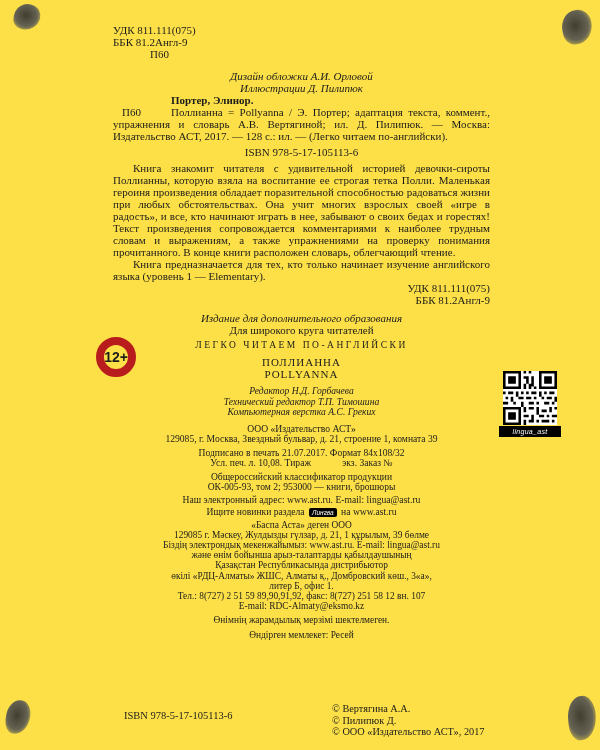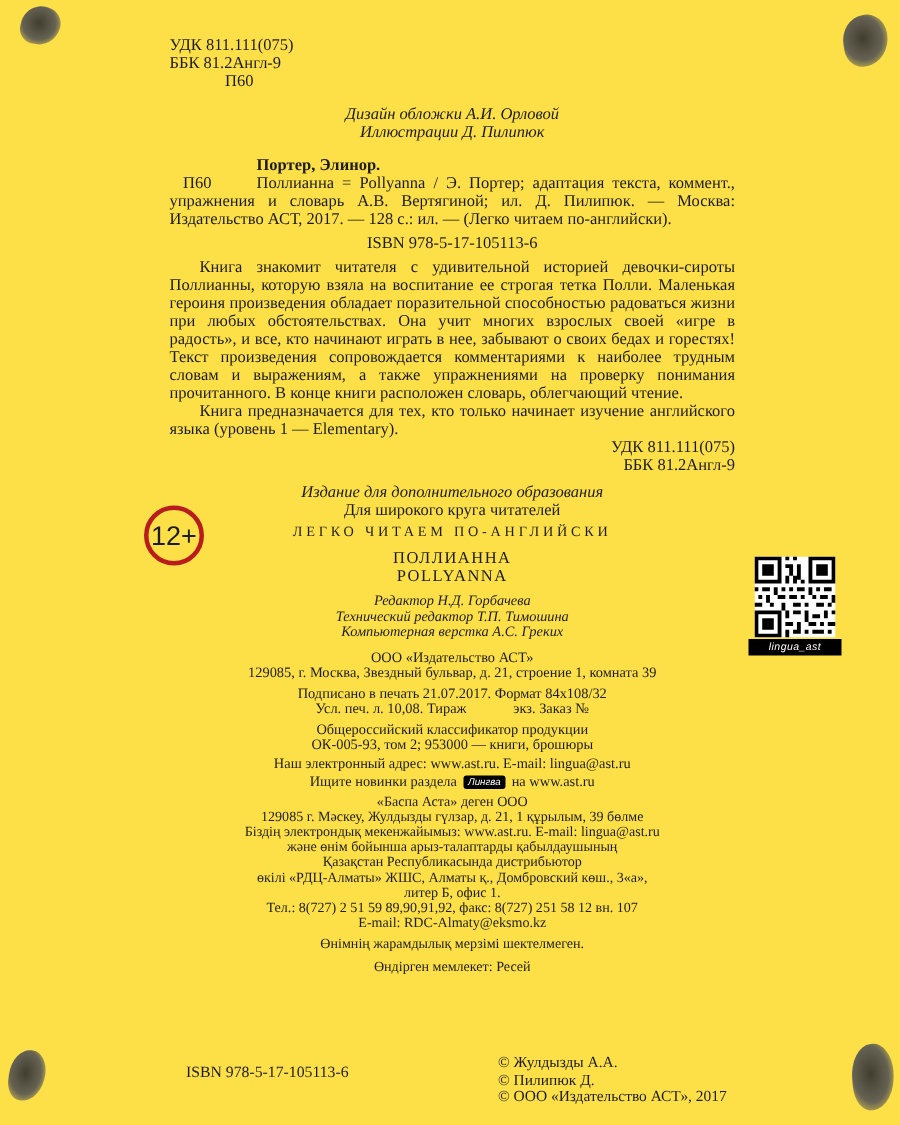--- a/index.html
+++ b/index.html
@@ -4,21 +4,21 @@
 <style>
   * { margin:0; padding:0; box-sizing:border-box; }
   html,body { width:600px; height:750px; background:#fff; }
   body { position:relative; font-family:"Liberation Serif", serif; color:#1c1c1c; overflow:hidden; }
   .page { position:absolute; inset:0; background:#fde047; overflow:hidden; }
 
   
   .col { position:absolute; left:113px; top:24px; width:377px; font-size:11px; line-height:12px; }
   .head { margin-bottom:10px; }
   .head .pcode { margin-left:37px; }
-  .credits { text-align:center; font-style:italic; margin-bottom:10px; }
+  .credits { text-align:center; font-style:italic; }
   .author-h { font-weight:bold; margin-left:58px; }
   .bib { position:relative; margin-bottom:4px; }
   .bib .mcode { position:absolute; left:9px; top:0; }
   .bib p { text-align:justify; text-indent:58px; }
   .isbn-c { text-align:center; margin-bottom:4px; }
   .ann { text-align:justify; text-indent:20px; }
   .codes-right { text-align:right; margin-bottom:6px; }
 
   
   .center { text-align:center; }
@@ -28,23 +28,23 @@
   .t-en { letter-spacing:1px; }
   .sm { font-size:9.6px; line-height:10.5px; }
   .kz { font-size:9.4px; line-height:10.2px; }
   .mt2 { margin-top:2px; } .mt3 { margin-top:3px; } .mt4 { margin-top:4px; } .mt6 { margin-top:6px; }
   .pre { white-space:pre; }
   .chip { display:inline-block; background:#000; color:#fff; font-size:6.5px; line-height:9px;
           padding:0 3px; border-radius:2px; font-style:italic; vertical-align:middle;
           font-family:"Liberation Sans", sans-serif; margin:0 2px; }
 
   
-  .badge { position:absolute; left:96px; top:337px; width:40px; height:40px; border:3px solid #b91c1c;
+  .badge { position:absolute; left:96px; top:337px; width:40px; height:40px; border:8px solid #b91c1c;
            border-radius:50%; display:flex; align-items:center; justify-content:center;
-           font-weight:normal; font-size:18px; font-family:"Liberation Sans", sans-serif; }
+           font-weight:bold; font-size:14px; font-family:"Liberation Sans", sans-serif; }
 
   
   .qrwrap { position:absolute; left:499px; top:371px; width:62px; text-align:center; }
   .qrwrap svg { display:block; width:54px; height:54px; margin:0 auto; }
   .qrlabel { margin-top:1px; background:#000; color:#fff; font-size:7px; line-height:11px;
              font-family:"Liberation Sans", sans-serif; font-style:italic; letter-spacing:.3px; }
 
   
   .f-isbn { position:absolute; left:124px; top:710px; font-size:10.5px; }
   .f-copy { position:absolute; left:332px; top:703px; font-size:10.3px; line-height:11.6px; }
@@ -154,18 +154,18 @@
       <path fill="#000" d="M0 0h7v7H0z M14 0h7v7h-7z M0 14h7v7H0z"></path>
       <path fill="#fff" d="M1 1h5v5H1z M15 1h5v5h-5z M1 15h5v5H1z"></path>
       <path fill="#000" d="M2 2h3v3H2z M16 2h3v3h-3z M2 16h3v3H2z"></path>
       <path fill="#000" d="M8 0h1v1H8z M10 0h1v1h-1z M8 2h2v1H8z M9 3h1v2H9z M11 2h1v3h-1z M8 5h1v2H8z M10 5h2v1h-2z M8 6h1v1H8z M10 6h1v1h-1z M12 6h1v1h-1z M0 8h1v1H0z M2 8h2v1H2z M5 8h1v2H5z M7 8h1v1H7z M9 8h1v1H9z M11 8h2v1h-2z M14 8h1v2h-1z M16 8h1v1h-1z M18 8h2v1h-2z M1 10h1v1H1z M3 10h1v2H3z M6 10h2v1H6z M9 10h2v1H9z M12 10h1v1h-1z M15 10h1v1h-1z M17 10h2v1h-2z M20 10h1v2h-1z M0 12h2v1H0z M4 12h1v1H4z M7 12h1v2H7z M10 12h2v1h-2z M13 12h1v1h-1z M16 12h2v1h-2z M19 12h1v1h-1z M8 14h1v2H8z M10 14h2v1h-2z M13 14h1v3h-1z M15 15h2v1h-2z M18 14h1v2h-1z M20 14h1v1h-1z M8 17h2v1H8z M11 17h1v2h-1z M14 17h2v1h-2z M17 17h1v1h-1z M19 17h2v1h-2z M8 19h1v2H8z M10 19h2v1h-2z M13 19h1v1h-1z M15 19h3v1h-3z M19 19h1v1h-1z"></path>
     </svg>
     <div class="qrlabel">lingua_ast</div>
   </div>
 
   <div class="f-isbn">ISBN 978-5-17-105113-6</div>
   <div class="f-copy">
-    <div>© Жулдызды А.А.</div>
+    <div>© Вертягина А.А.</div>
     <div>© Пилипюк Д.</div>
     <div>© ООО «Издательство АСТ», 2017</div>
   </div>
 
 </div>
 
 </body></html>

